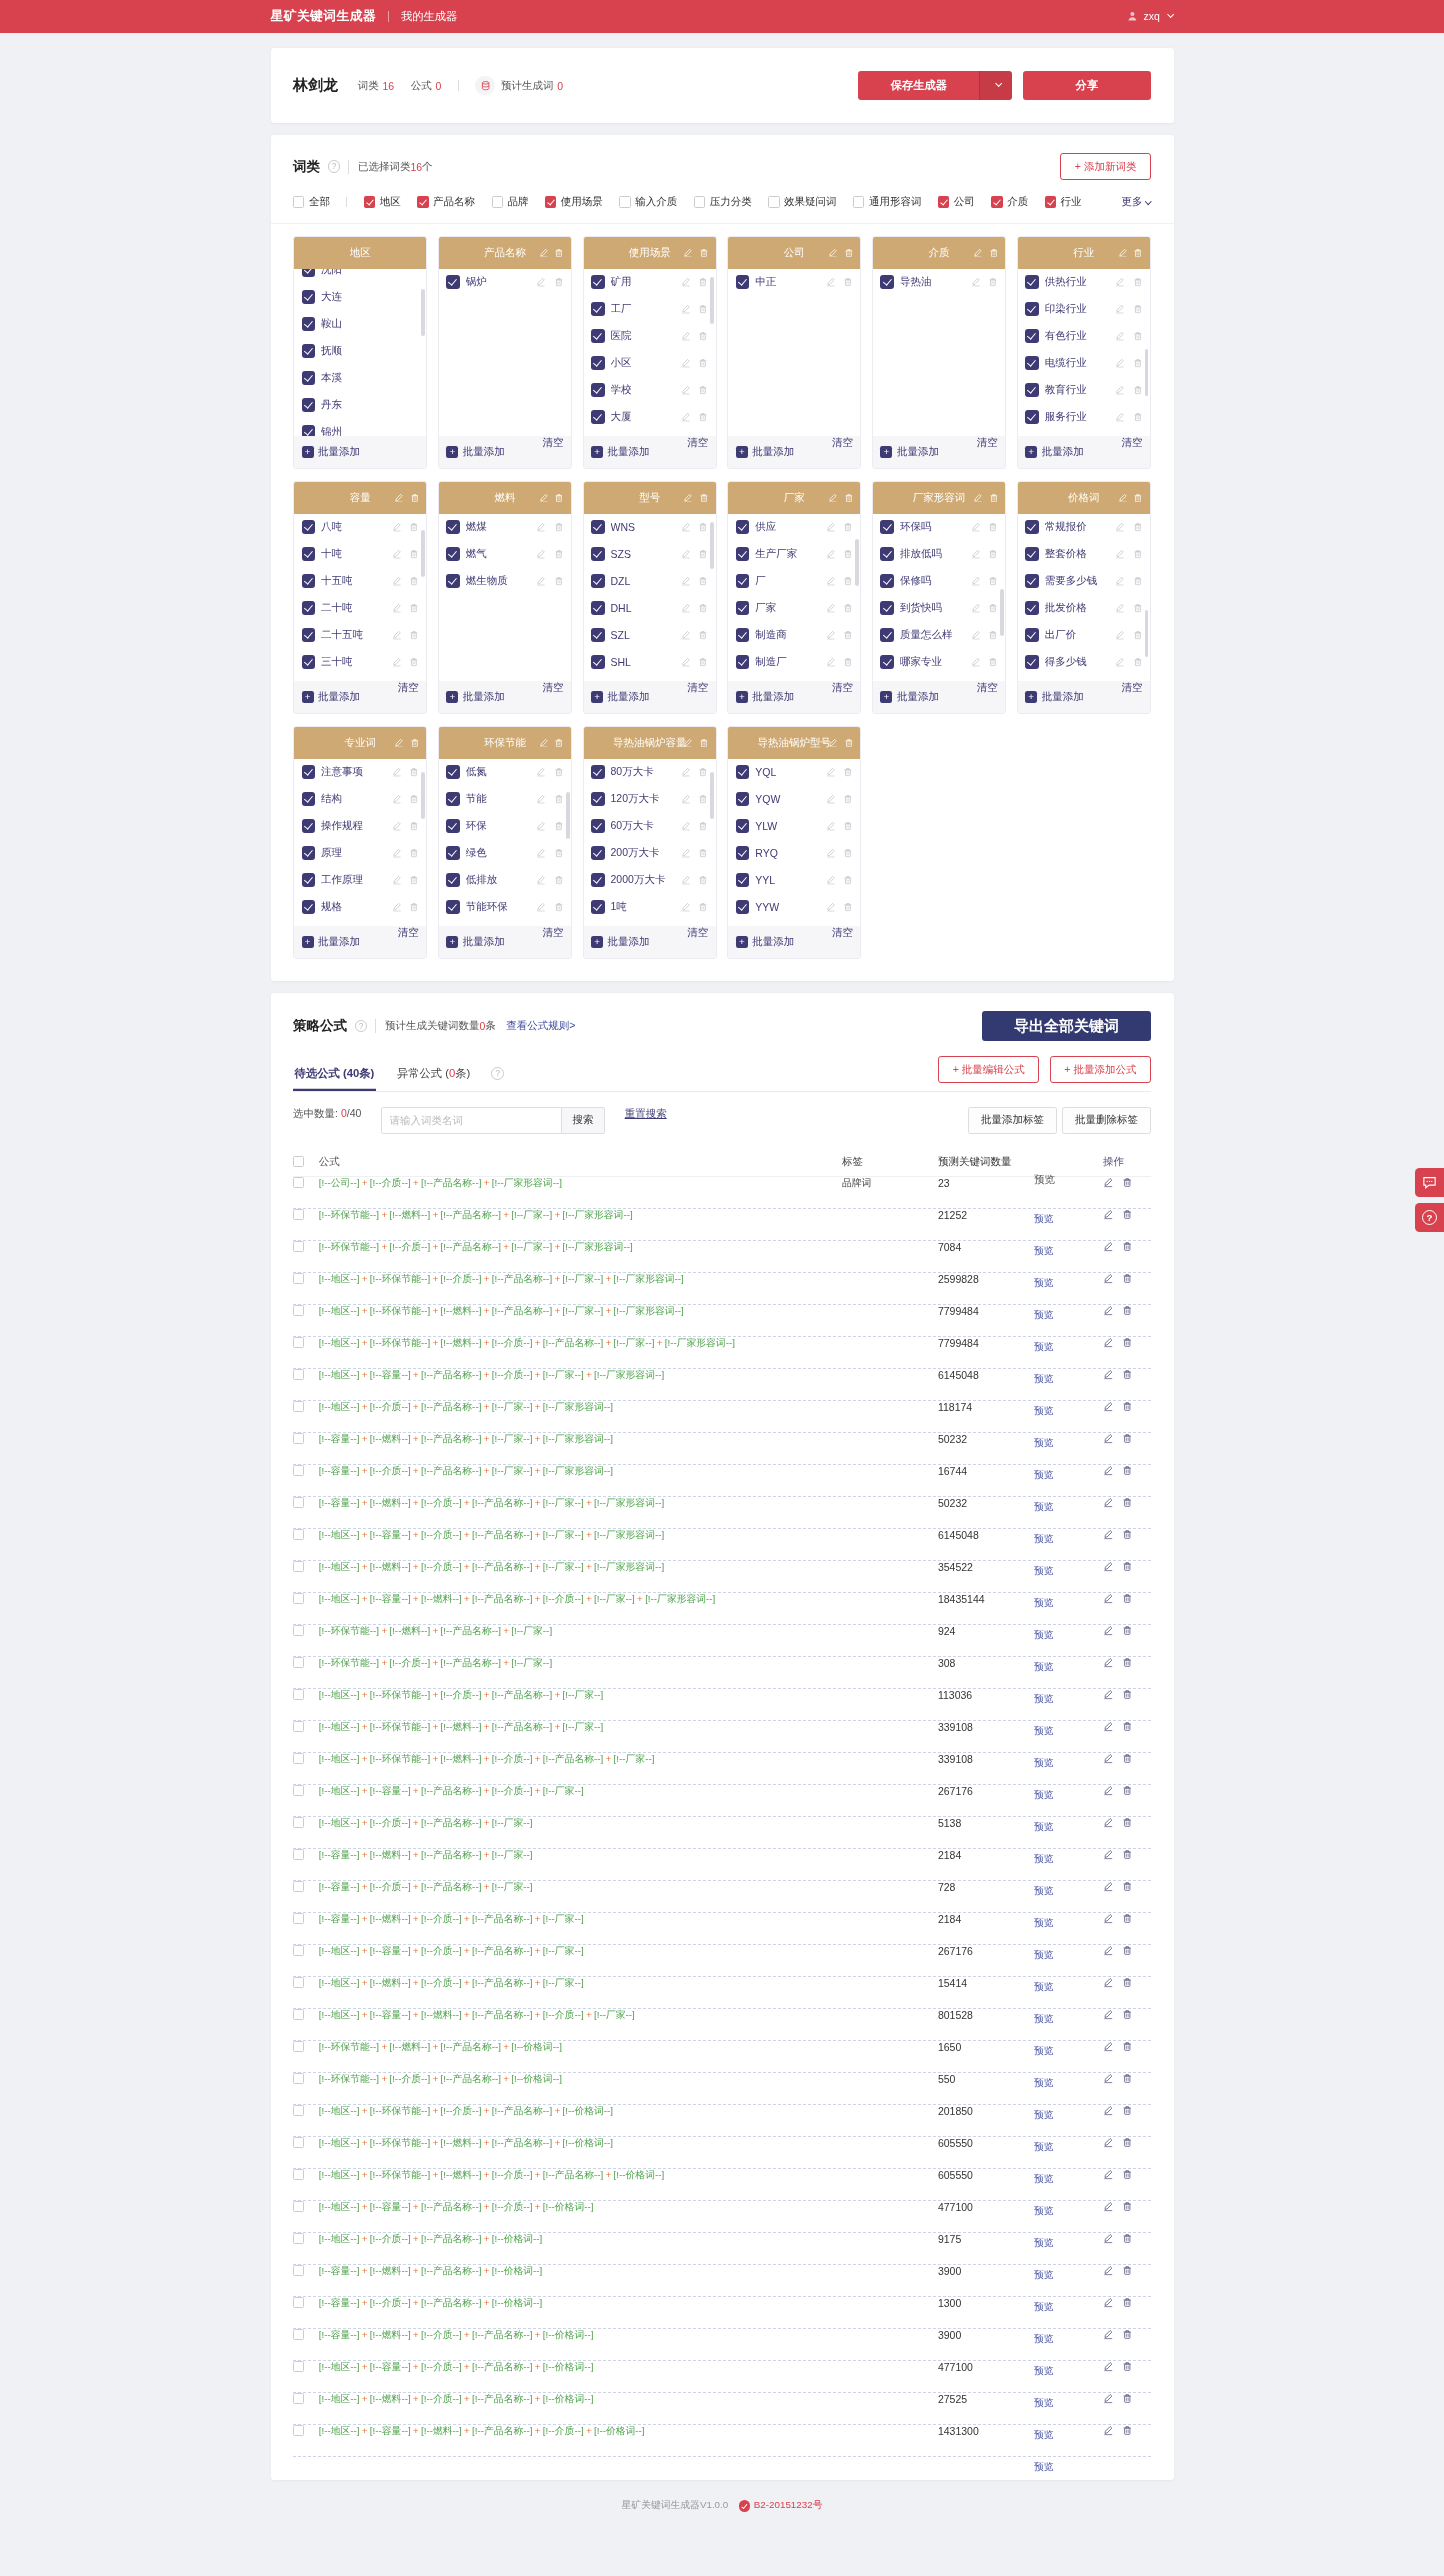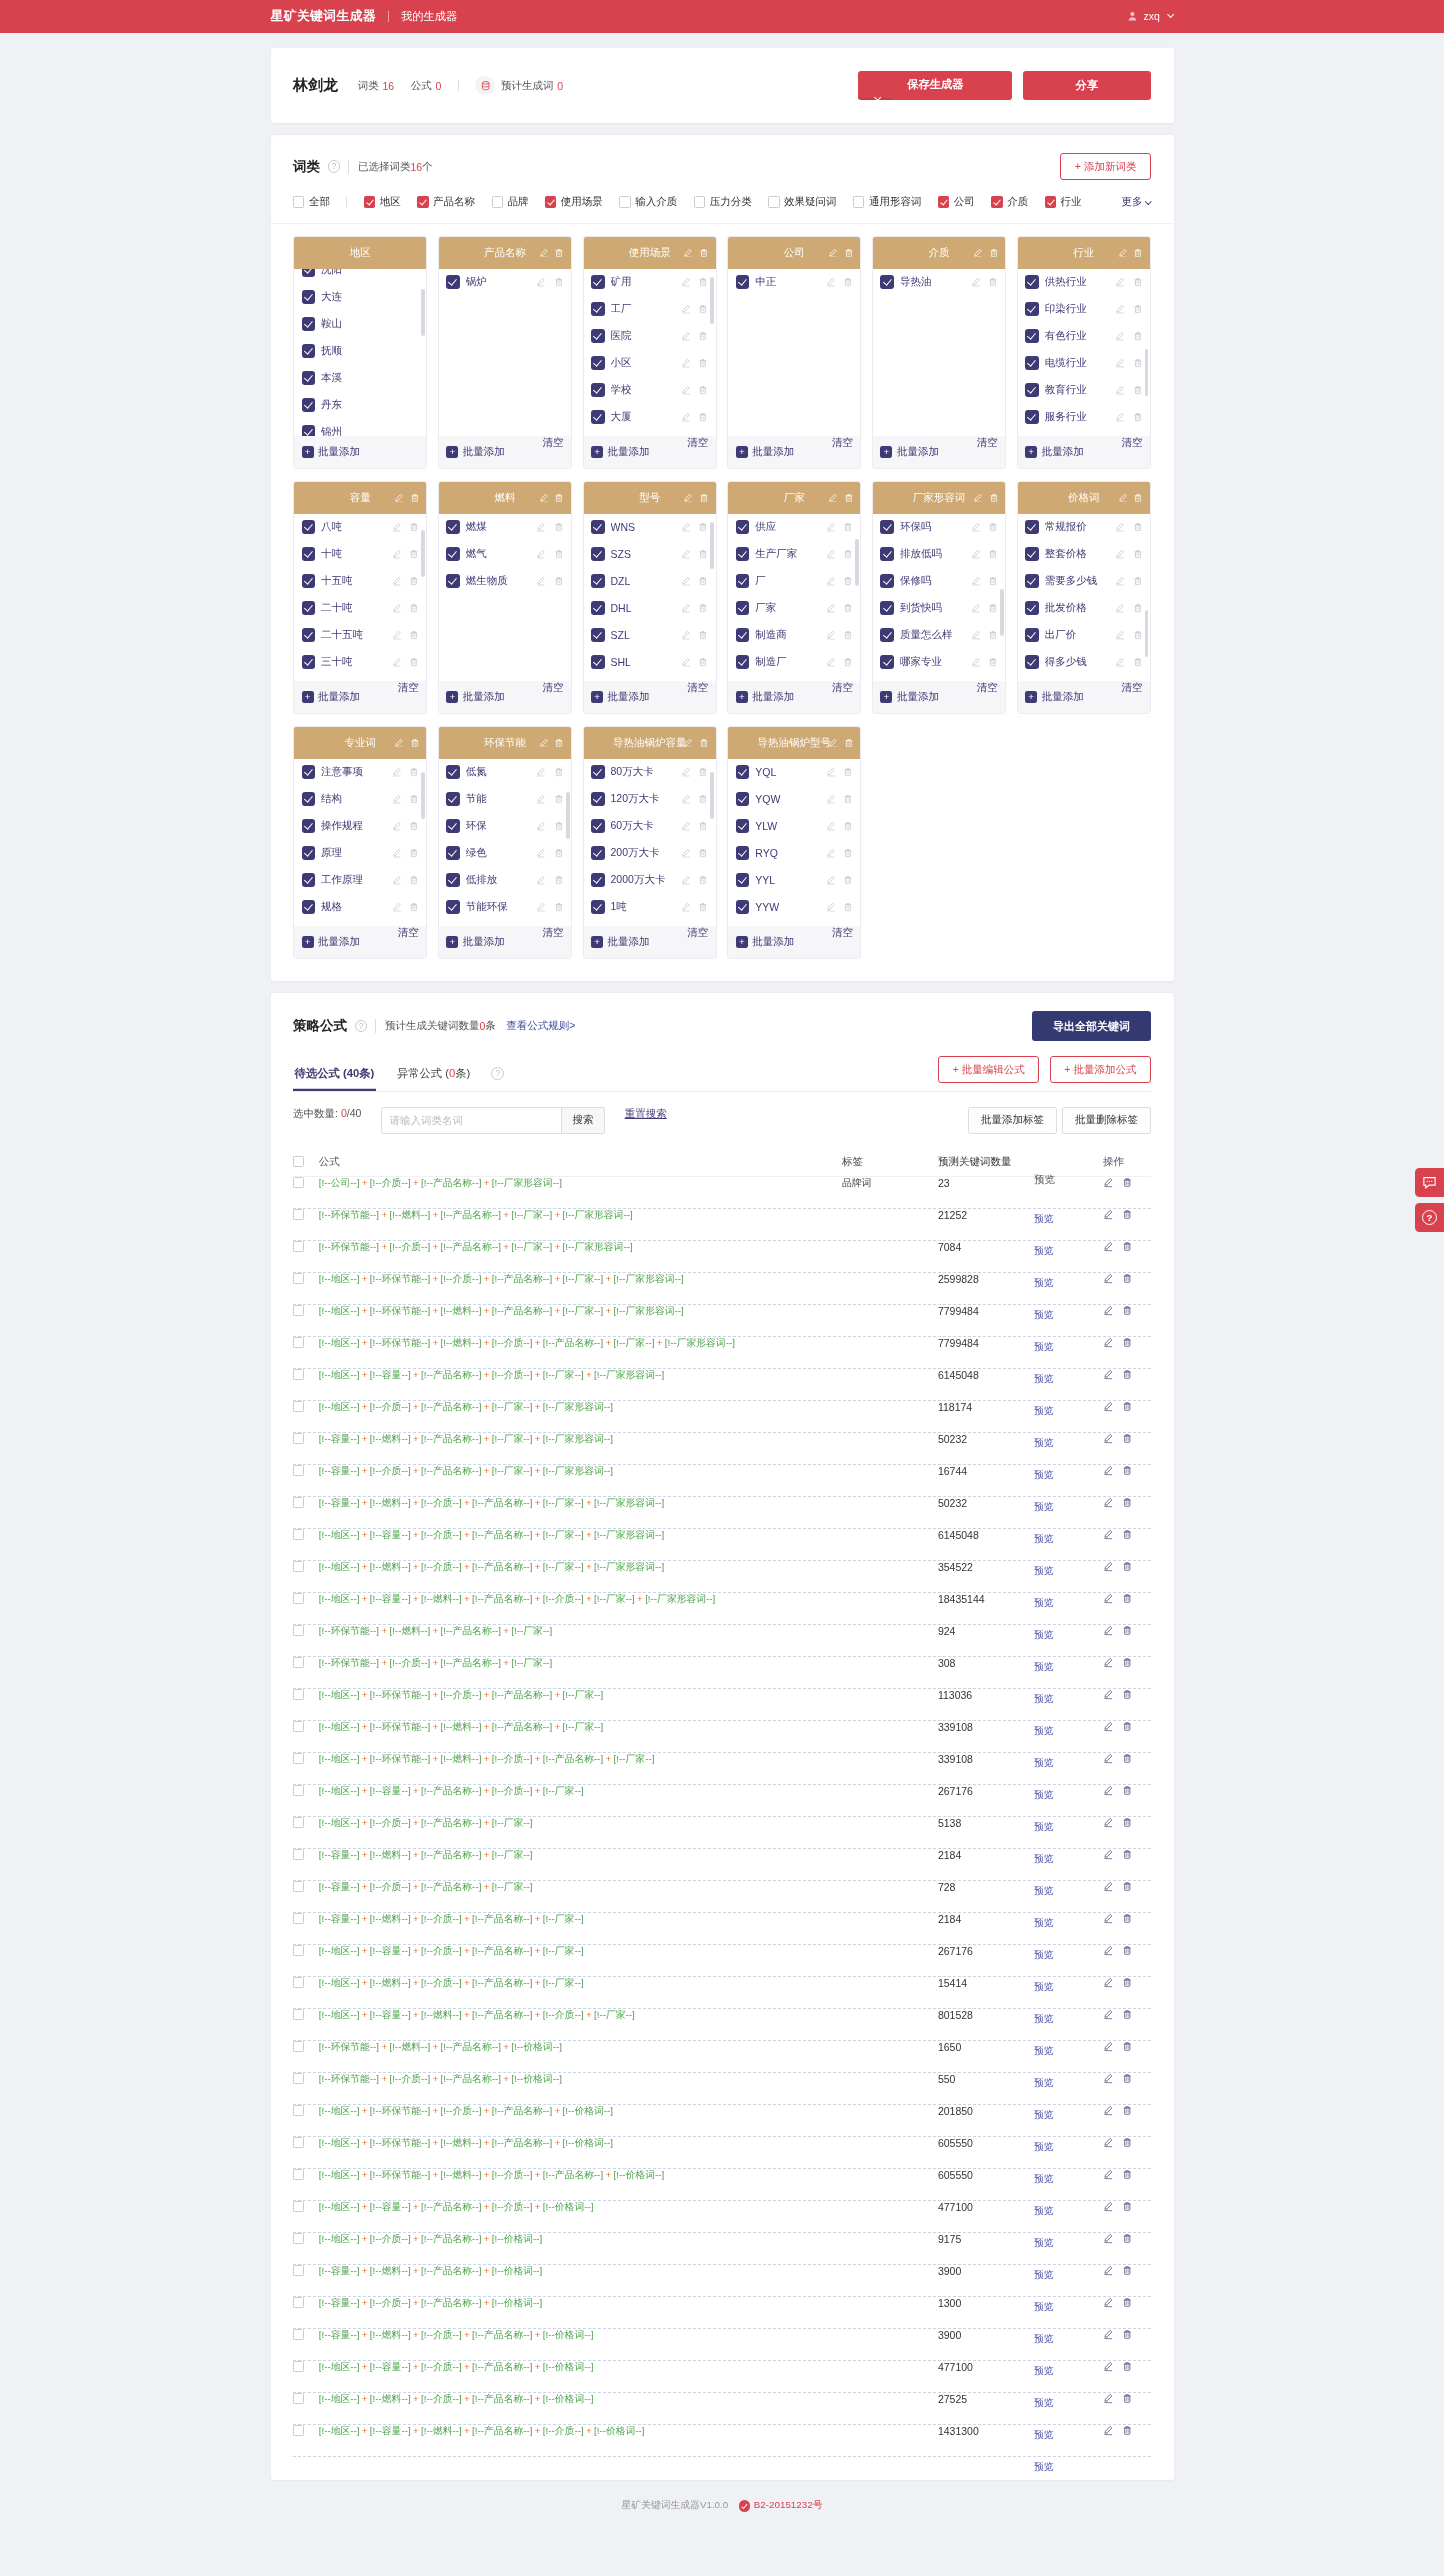--- a/index.html
+++ b/index.html
@@ -29,21 +29,21 @@
 
   
   .user-card { height:75px; display:flex; align-items:center; padding:0 22.6px; margin-bottom:12px; }
   .user-name { font-size:15px; font-weight:bold; color:#222; margin-right:19.6px; }
   .stat { font-size:10.5px; color:#555; margin-right:16.6px; display:flex; align-items:center; }
   .stat b { color:#d8414e; font-weight:normal; margin-left:3.8px; }
   .v-sep { width:0.8px; height:10.5px; background:#ddd; margin-right:16.6px; }
   .db-badge { width:19.6px; height:19.6px; border-radius:50%; background:#f4f4f6; display:flex; align-items:center; justify-content:center; margin-right:6px; color:#d8414e; }
   .uc-btns { margin-left:auto; display:flex; gap:10.5px; }
   .btn-red { background:#d8414e; color:#fff; border:none; height:29px; border-radius:3px; font-size:11.3px; cursor:pointer; font-family:inherit; }
-  .btn-save { display:flex; align-items:stretch; padding:0; overflow:hidden; width:154px;flex-direction:column; }
+  .btn-save { display:flex; align-items:stretch; padding:0; overflow:hidden; width:154px; }
   .btn-save .save-main { flex:1; display:flex; align-items:center; justify-content:center; font-weight:bold; }
   .btn-save .save-caret { width:33px; background:rgba(0,0,0,.08); border-left:0.8px solid rgba(0,0,0,.12); display:flex; align-items:center; justify-content:center; }
   .btn-share { width:128px; font-weight:bold; }
 
   
   .sec-card { padding:18px 22.6px 22.6px; }
   .sec-head { display:flex; align-items:center; }
   .sec-title { font-size:13.5px; font-weight:bold; color:#222; }
   .qmark { width:12.8px; height:12.8px; border:0.8px solid #ccc; color:#bbb; border-radius:50%; font-size:8.3px; display:inline-flex; align-items:center; justify-content:center; margin:0 7.5px; flex:none; }
   .qmark::after { content:"?"; }
@@ -78,21 +78,21 @@
   .p-item-actions { display:flex; gap:7.5px; color:#c3c3c8; }
   .p-scrollbar { position:absolute; right:1.5px; width:3.8px; height:47px; background:#d8d8de; border-radius:2.3px; }
   .p-foot { height:32px; background:#f6f6f8; display:flex; padding:0 7.5px; margin-top:auto; font-size:10.5px; color:#3e3a73; flex:none; }
   .batch-add { display:flex; align-items:center; cursor:pointer; }
   .plus-sq { width:12px; height:12px; background:#3e3a73; color:#fff; border-radius:2.3px; display:inline-flex; align-items:center; justify-content:center; font-size:9.8px; margin-right:4.5px; line-height:1; }
   .plus-sq::after { content:"+"; }
   .p-clear { margin-left:auto; cursor:pointer; }
 
   
   .formula-card { margin-top:12px; }
-  .btn-navy { background:#333a72; color:#fff; border:none; height:30px; padding:0 21px; font-size:11px; border-radius:3px; margin-left:auto; cursor:pointer; font-family:inherit; font-weight:bold; }
+  .btn-navy { background:#333a72; color:#fff; border:none; height:30px; padding:0 32px; font-size:15px; border-radius:3px; margin-left:auto; cursor:pointer; font-family:inherit; font-weight:bold; }
   .tabs { display:flex; align-items:center; border-bottom:0.8px solid #e9e9ef; margin-top:15px; }
   .tab { padding:9.8px 1.5px; margin-right:19.6px; font-size:11.3px; color:#444; cursor:pointer; }
   .tab.active { color:#3e3a73; font-weight:bold; box-shadow:inset 0 -2.3px 0 #3e3a73; }
   .tab .red { color:#d8414e; }
   .controls { display:flex; margin-top:15px; font-size:10.5px; }
   .sel-count { color:#555; }
   .sel-count b { color:#d8414e; font-weight:normal; margin-left:3px; }
   .search-box { display:flex; margin-left:19.6px; }
   .search-input { width:181px; height:27px; border:0.8px solid #ddd; border-radius:2.3px 0 0 2.3px; padding:0 7.5px; font-size:10.5px; color:#333; font-family:inherit; outline:none; }
   .search-input::placeholder { color:#bbb; }

